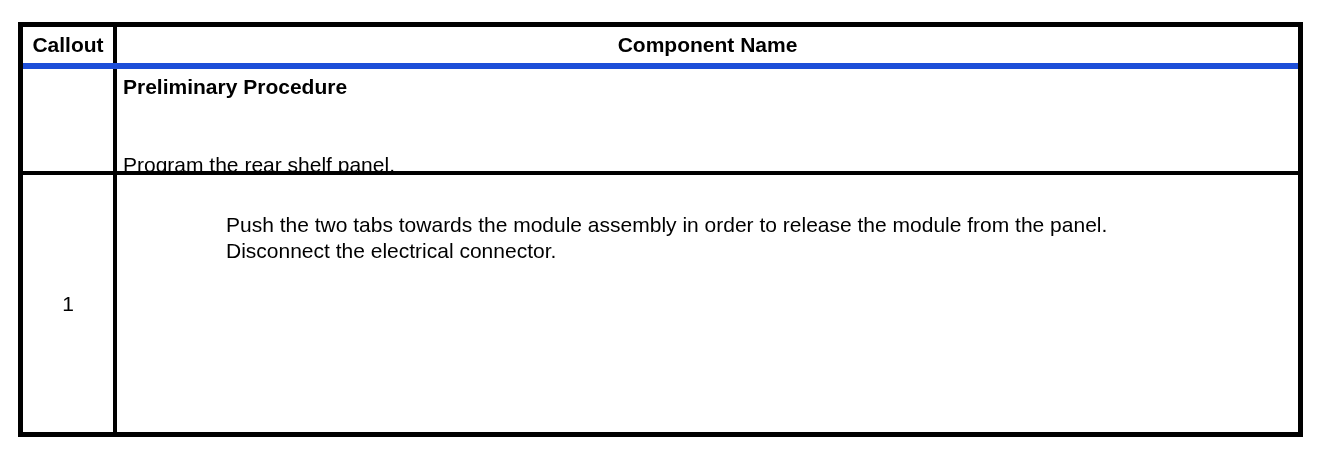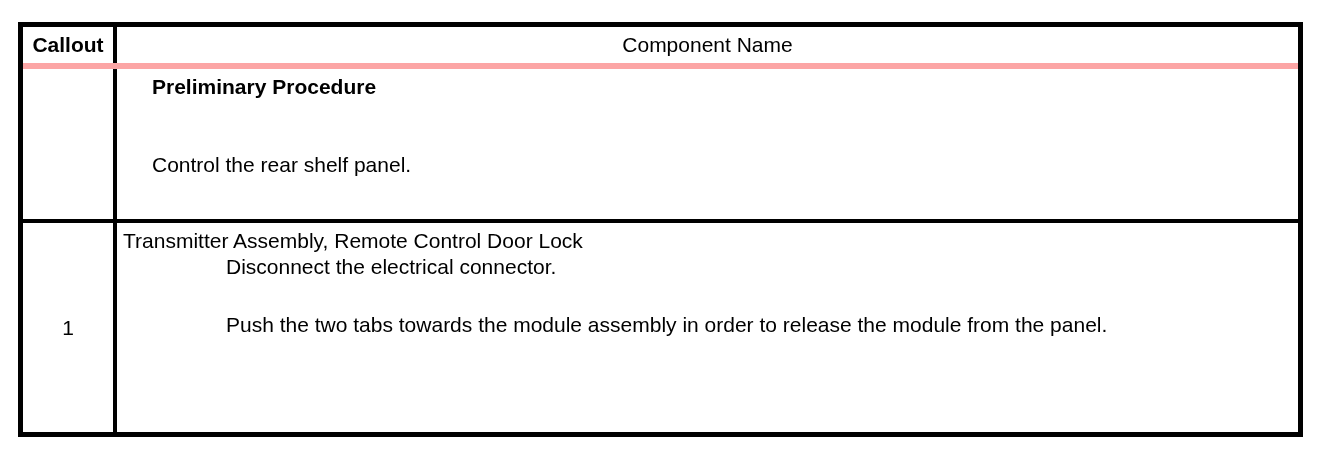--- a/index.html
+++ b/index.html
@@ -27,21 +27,21 @@
     line-height: 26px;
   }
 
   .t-row {
     display: flex;
     flex-shrink: 0;
     box-sizing: border-box;
   }
 
   .header-row   { height: 36px; }
-  .prelim-row   { height: 156px; border-top: 6px solid #fca5a5; gap: 29px; }
+  .prelim-row   { height: 108px; border-top: 6px solid #1d4ed8; }
   .component-row{ flex: 1;       border-top: 4px solid #000000; }
 
   .callout-cell {
     width: 94px;
     flex-shrink: 0;
     border-right: 4px solid #000000;
     box-sizing: border-box;
     display: flex;
     align-items: center;
     justify-content: center;
@@ -49,21 +49,21 @@
 
   .header-callout {
     font-weight: bold;
   }
 
   .component-header-cell {
     flex: 1;
     display: flex;
     align-items: center;
     justify-content: center;
-    font-weight: normal;
+    font-weight: bold;
   }
 
   .body-cell {
     flex: 1;
     padding: 5px 10px 0 6px;
     box-sizing: border-box;
     overflow: hidden;
   }
 
   .line        { white-space: nowrap; }
@@ -83,28 +83,27 @@
     </div>
     <div class="component-header-cell">
       <span>Component Name</span>
     </div>
   </div>
 
   <div class="t-row prelim-row">
     <div class="callout-cell"></div>
     <div class="body-cell">
       <div class="line bold">Preliminary Procedure</div>
-      <div class="line gap-2">Control the rear shelf panel.</div>
+      <div class="line gap-2">Program the rear shelf panel.</div>
     </div>
   </div>
 
   <div class="t-row component-row">
     <div class="callout-cell">
       <span>1</span>
     </div>
     <div class="body-cell">
-      <div class="line">Transmitter Assembly, Remote Control Door Lock</div>
+      <div class="line indent gap-push">Push the two tabs towards the module assembly in order to release the module from the panel.</div>
       <div class="line indent">Disconnect the electrical connector.</div>
-      <div class="line indent gap-push">Push the two tabs towards the module assembly in order to release the module from the panel.</div>
     </div>
   </div>
 
 </div>
 
 </body></html>

